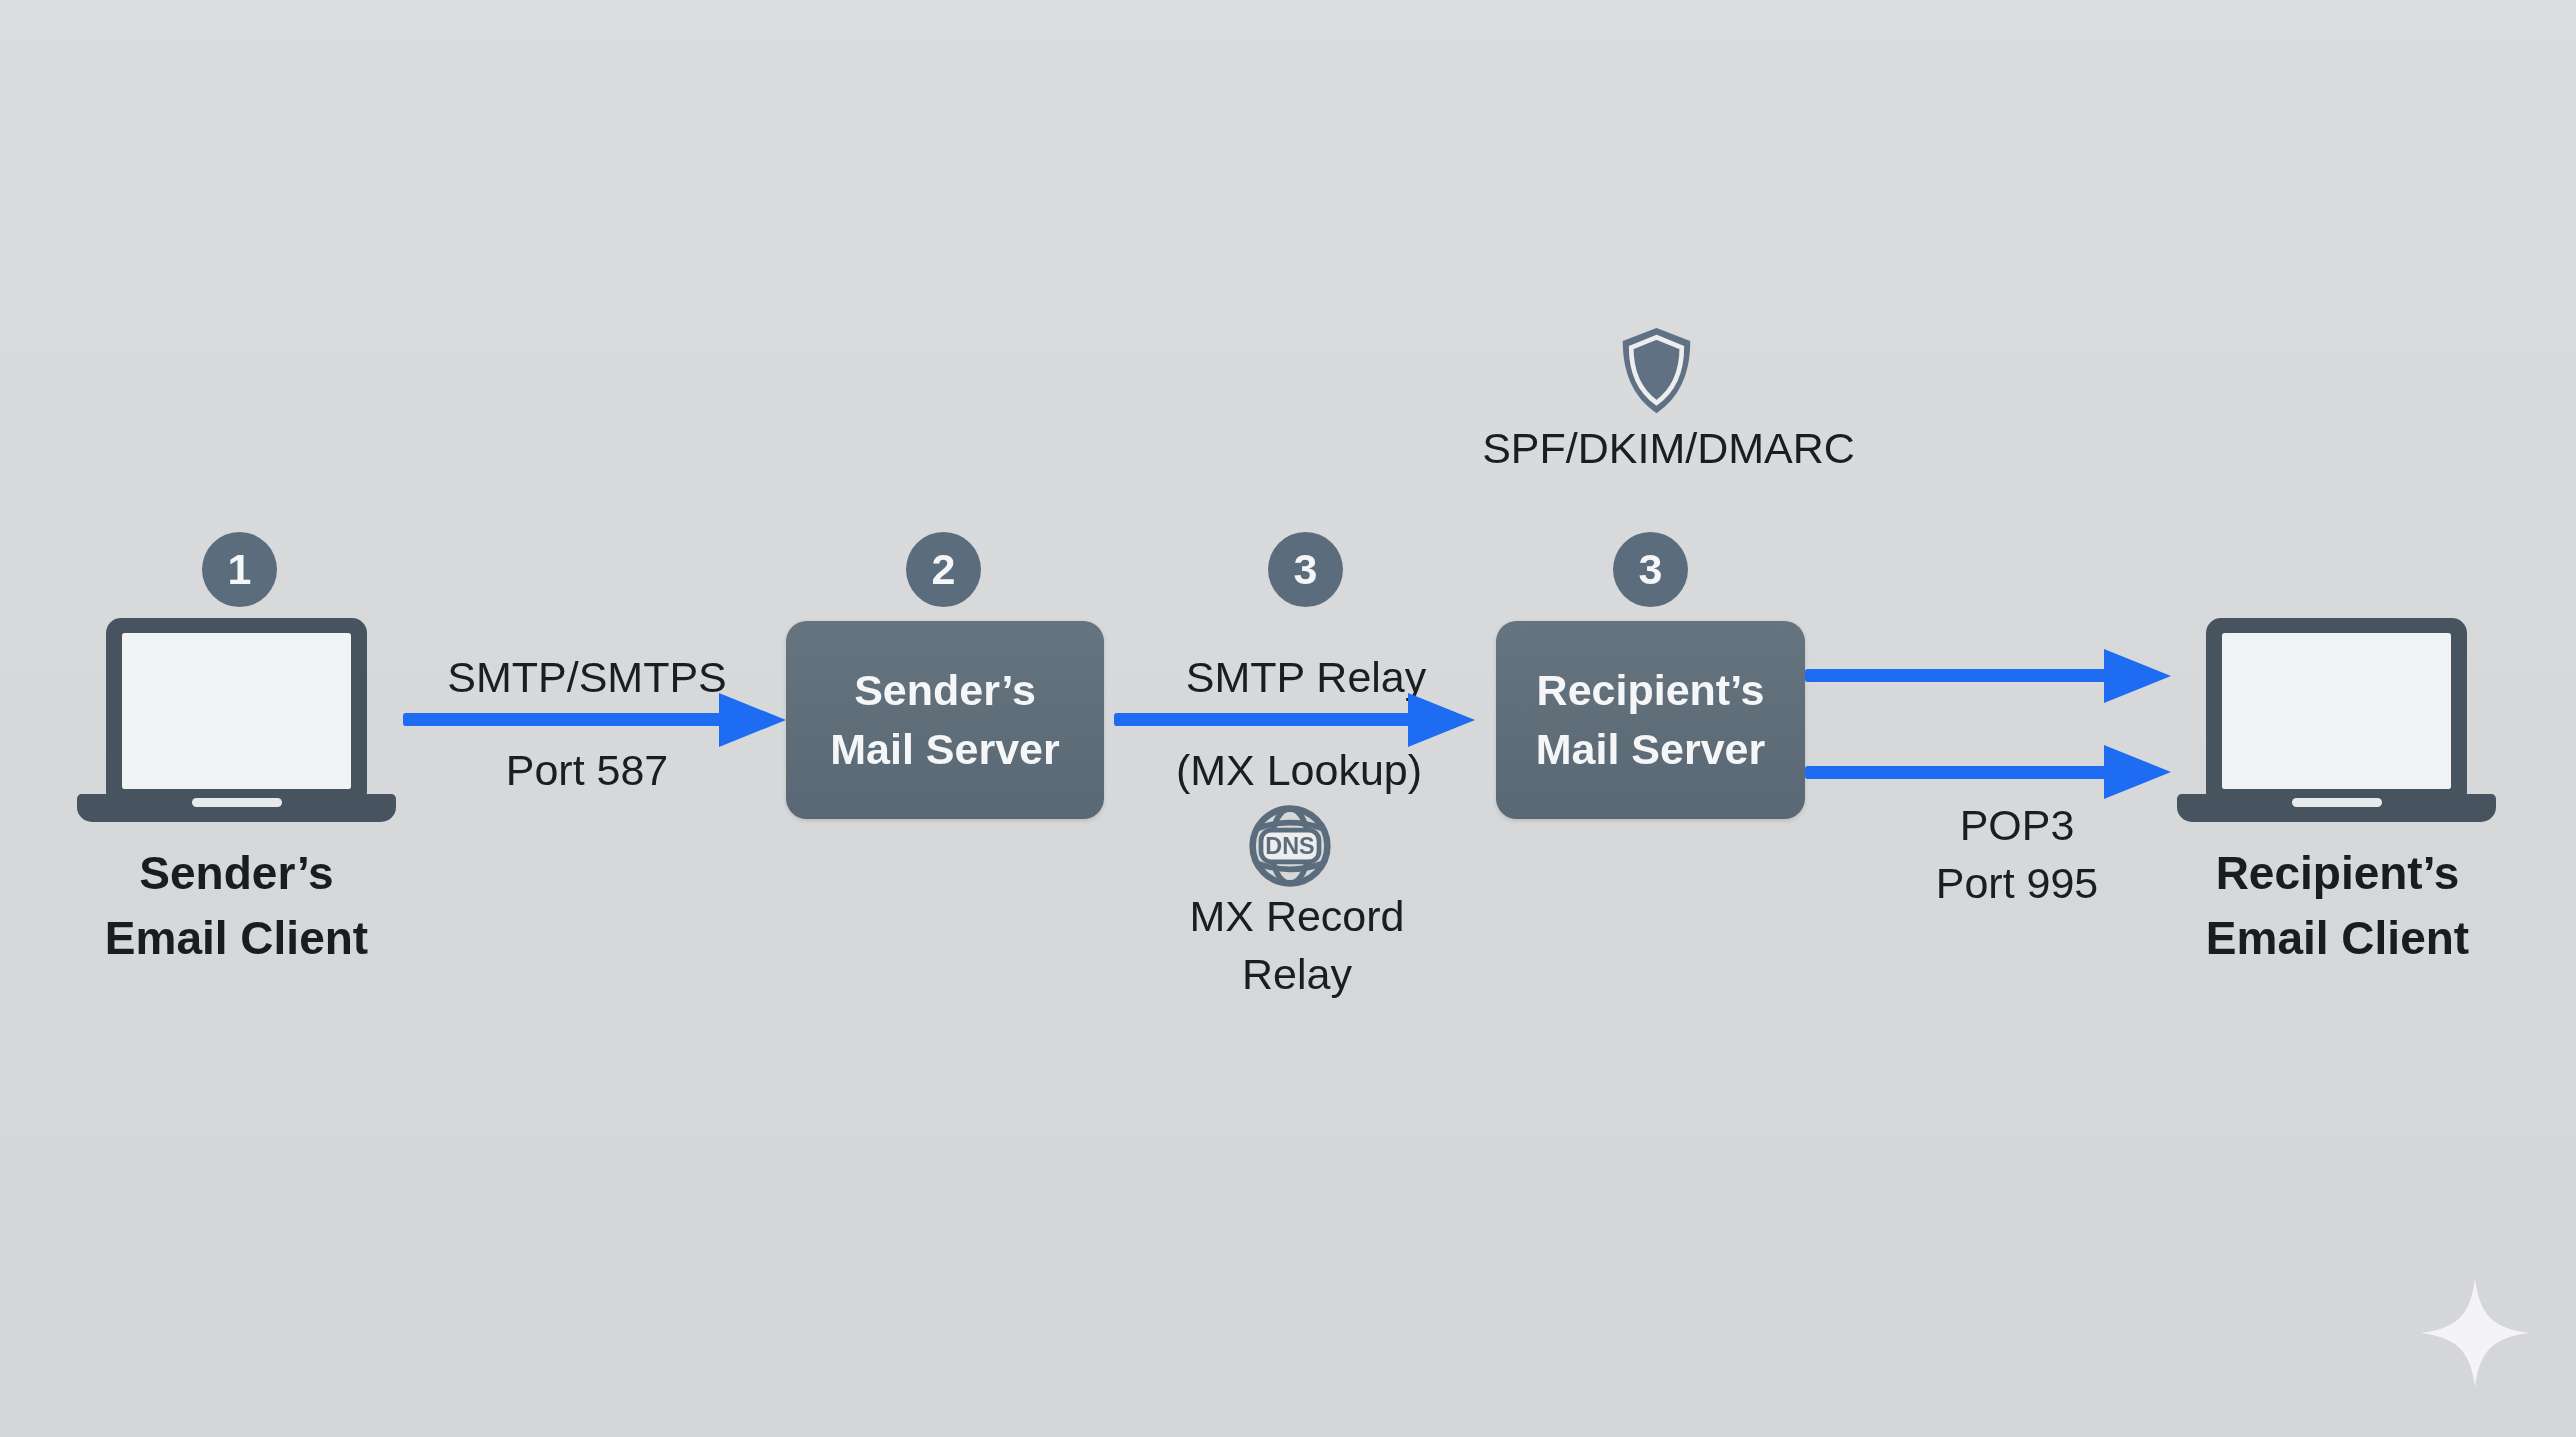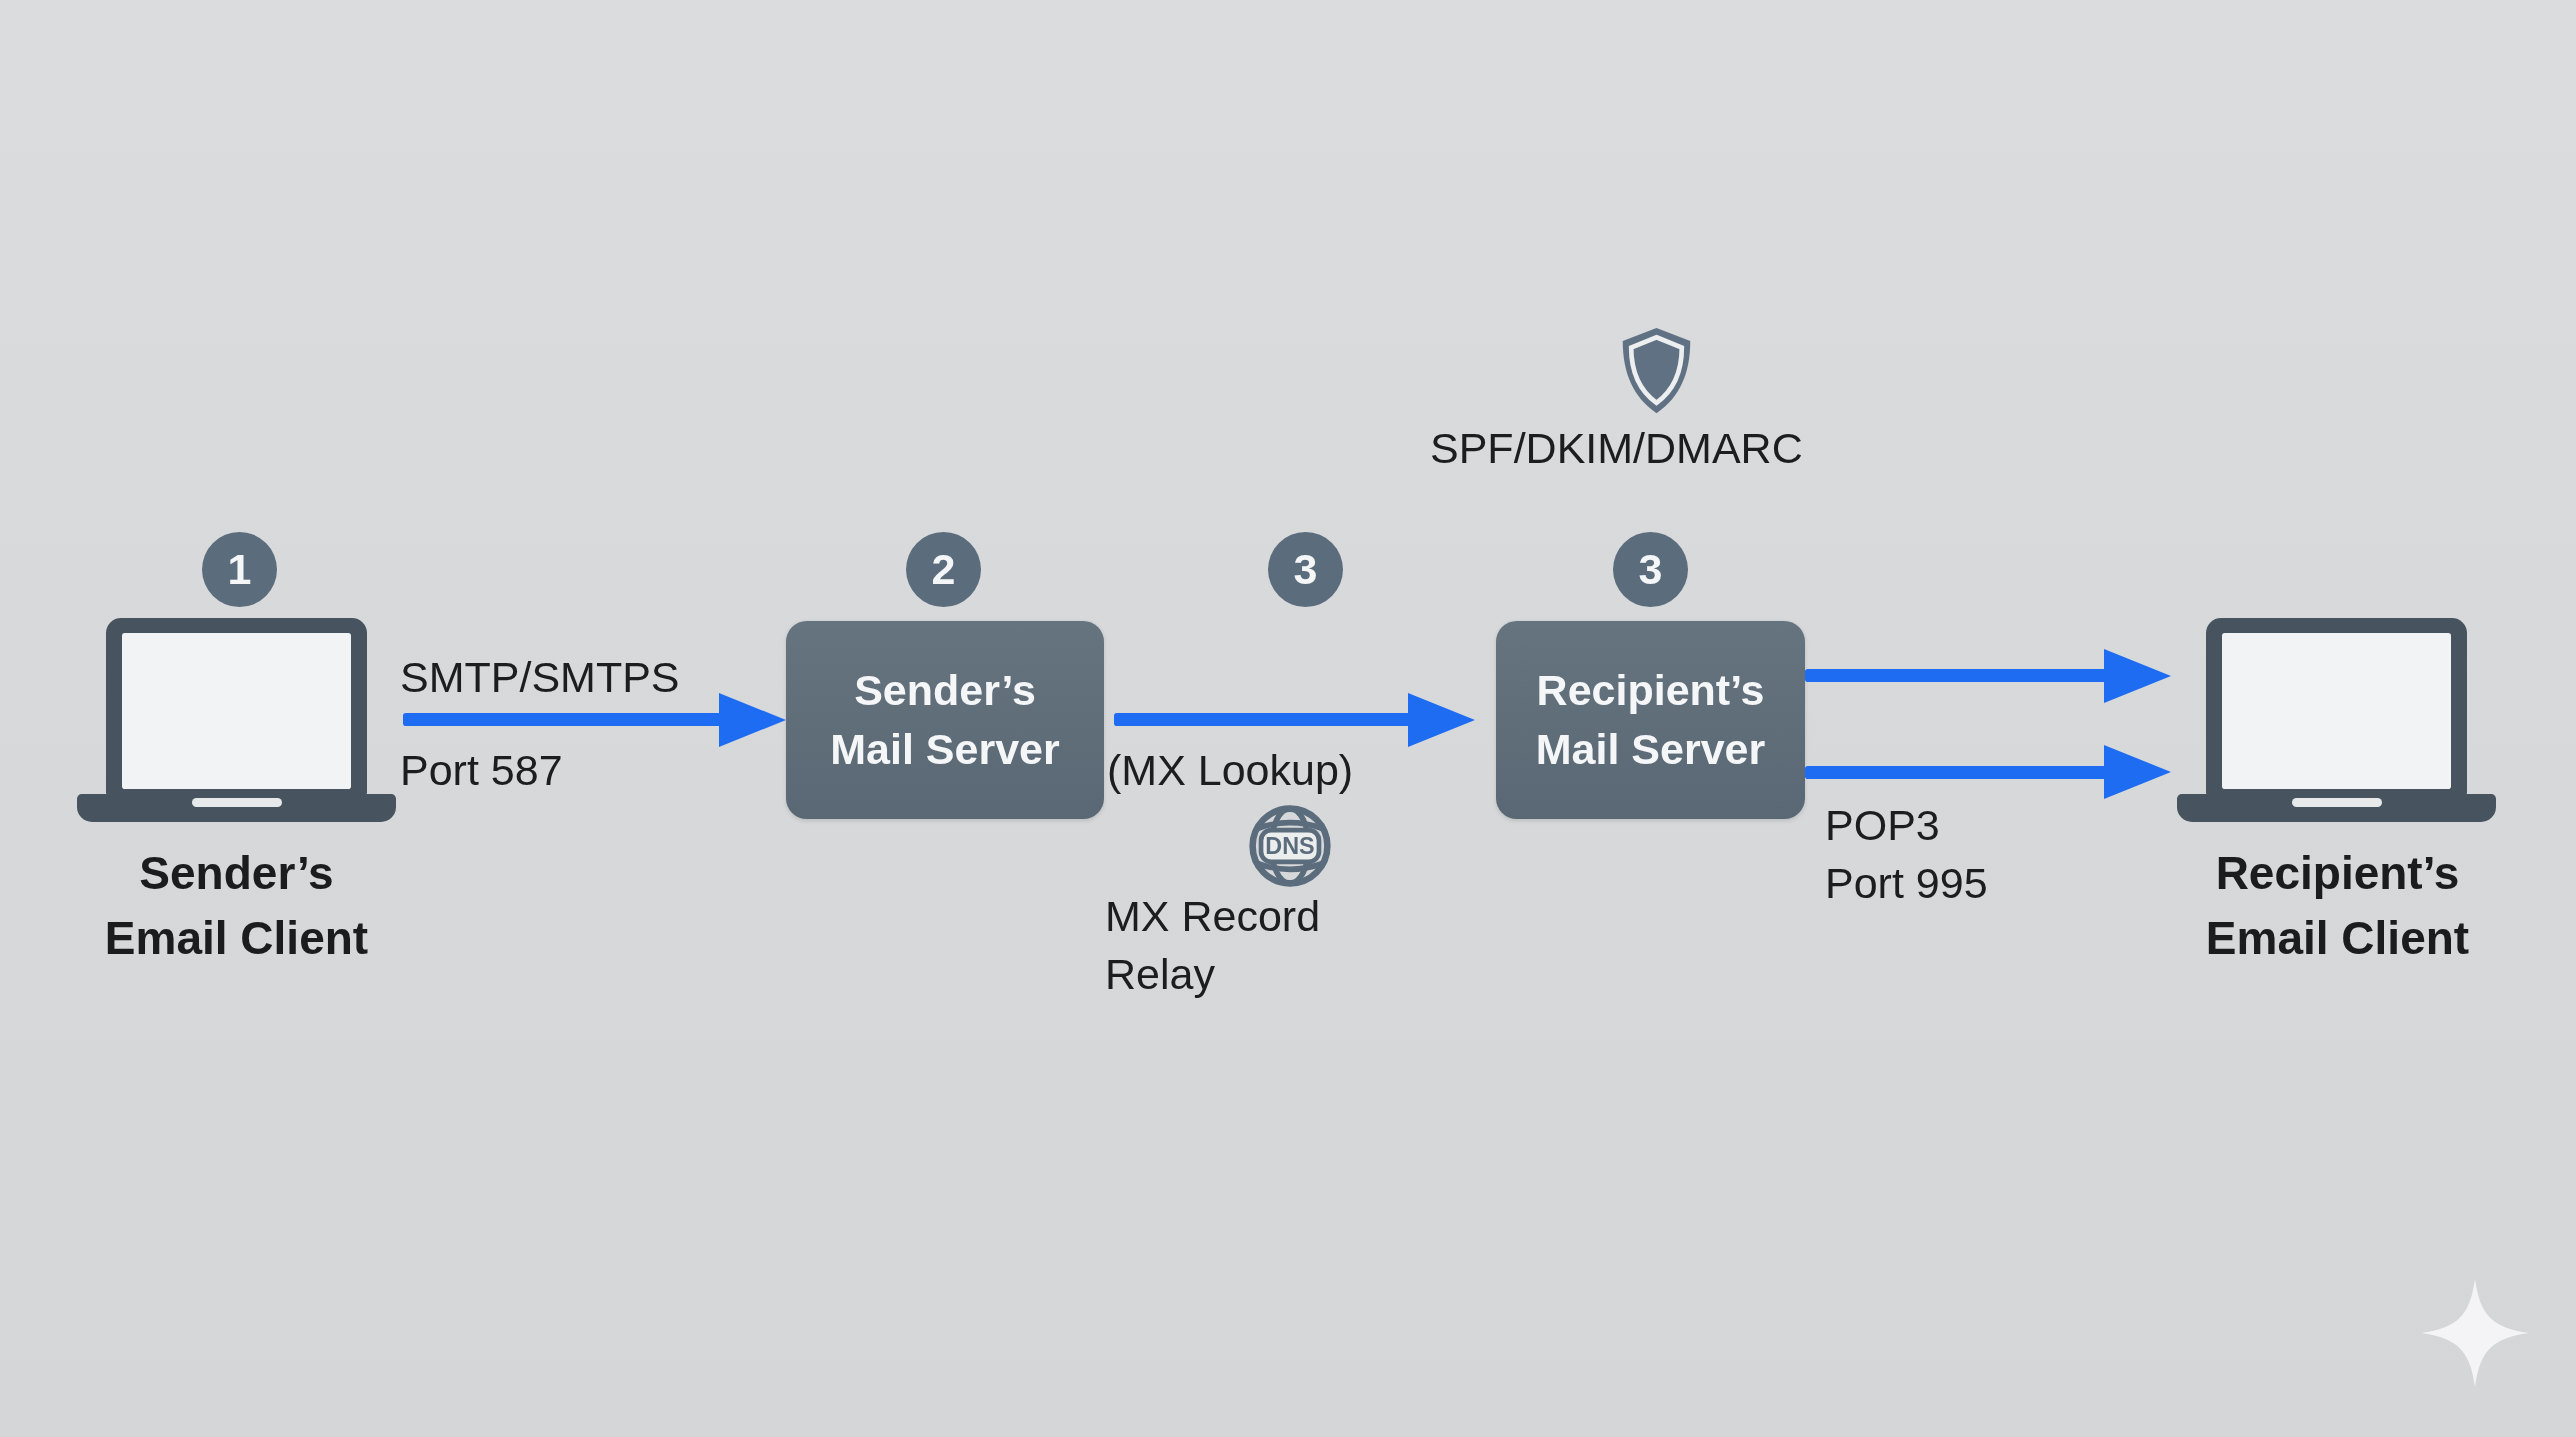--- a/index.html
+++ b/index.html
@@ -54,21 +54,21 @@
   }
   
   .arrow-line{position:absolute;height:13px;background:#1d6cf2;border-radius:2.8px;}
   .arrow-head{
     position:absolute;width:0;height:0;
     border-top:27px solid transparent;border-bottom:27px solid transparent;
     border-left:67px solid #1d6cf2;
   }
   
   .flow-label{
-    position:absolute;
+    position:absolute;text-align:center;
     color:#1b1d1f;font-size:43px;font-weight:500;line-height:58px;
   }
   .icon-wrap{position:absolute;}
 </style>
 </head>
 <body>
 
 <div class="canvas">
 
   <div class="badge" style="left:202px;top:532px">
@@ -100,20 +100,21 @@
   <div class="flow-label" style="left:400px;top:648px;width:374px">SMTP/SMTPS</div>
   <div class="arrow-line" style="left:403px;top:713px;width:318px"></div>
   <div class="arrow-head" style="left:719px;top:693px"></div>
   <div class="flow-label" style="left:400px;top:741px;width:374px">Port 587</div>
 
   <div class="server-box" style="left:786px;top:621px">
     <div>Sender’s</div>
     <div>Mail Server</div>
   </div>
 
+  <div class="flow-label" style="left:1114px;top:648px;width:384px">SMTP Relay</div>
   <div class="arrow-line" style="left:1114px;top:713px;width:296px"></div>
   <div class="arrow-head" style="left:1408px;top:693px"></div>
   <div class="flow-label" style="left:1107px;top:741px;width:384px">(MX Lookup)</div>
 
   <div class="icon-wrap" style="left:1247px;top:803px">
     <svg width="86" height="86" viewBox="0 0 92 92">
       <circle cx="46" cy="46" r="40" fill="none" stroke="#5b6c7d" stroke-width="7"></circle>
       <ellipse cx="46" cy="46" rx="20" ry="40" fill="none" stroke="#5b6c7d" stroke-width="6"></ellipse>
       <path d="M12 27 Q46 15 80 27" fill="none" stroke="#5b6c7d" stroke-width="6"></path>
       <path d="M12 65 Q46 77 80 65" fill="none" stroke="#5b6c7d" stroke-width="6"></path>

